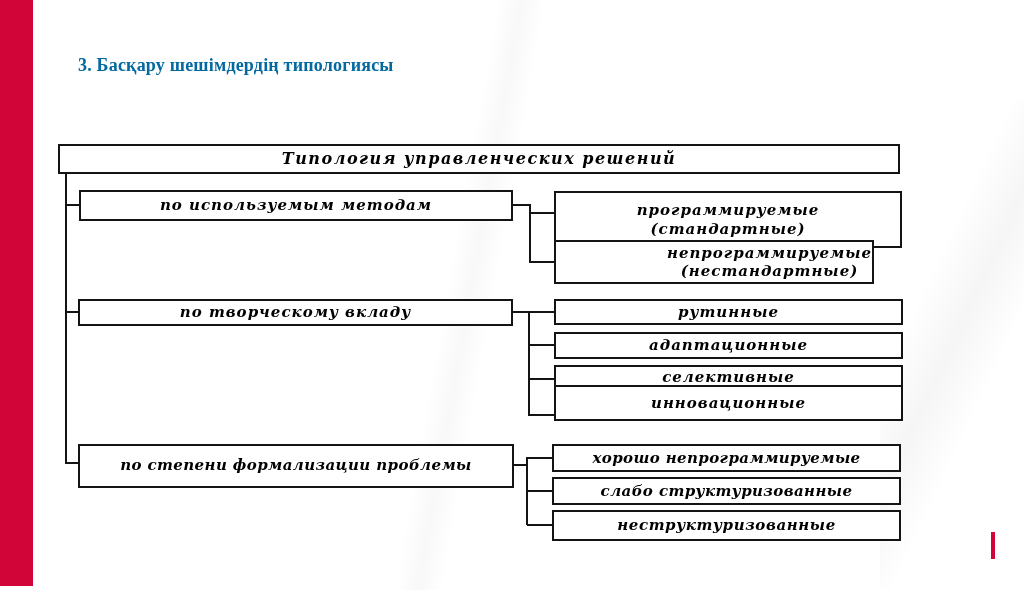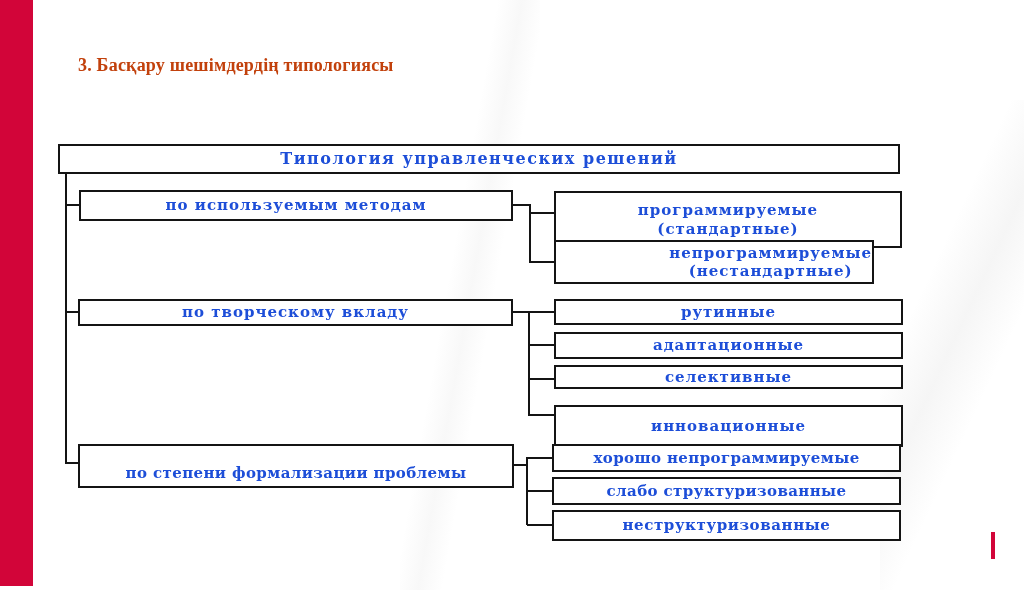--- a/index.html
+++ b/index.html
@@ -15,41 +15,41 @@
   .streak-2{left:880px;top:100px;width:144px;height:490px;
     background:linear-gradient(115deg,rgba(0,0,0,0) 35%,rgba(120,120,120,0.07) 50%,rgba(0,0,0,0) 65%);}
 
   .accent-bar{
     position:absolute;left:0;top:0;width:33px;height:586px;
     background:var(--accent,#d20539);
   }
   .slide-title{
     position:absolute;left:78px;top:55px;
     font-family:"Liberation Serif","DejaVu Serif",serif;
-    font-weight:bold;font-size:18px;color:#c2410c;letter-spacing:0.2px;
+    font-weight:bold;font-size:18px;color:#0369a1;letter-spacing:0.2px;
     white-space:nowrap;
   }
   .box{
     position:absolute;box-sizing:border-box;
     border:2px solid #141414;background:#ffffff;
     display:flex;align-items:center;justify-content:center;
-    text-align:center;font-weight:bold;color:#1d4ed8;
-    white-space:pre-line;line-height:1.22;
+    text-align:center;font-weight:bold;color:#000000;
+    white-space:pre-line;line-height:1.22;font-style:italic;
   }
   .root-box{left:58px;top:144px;width:842px;height:30px;font-size:16px;letter-spacing:1.5px;}
   .branch-a{left:79px;top:190px;width:434px;height:31px;font-size:15px;letter-spacing:1px;}
   .branch-b{left:78px;top:299px;width:435px;height:27px;font-size:15px;letter-spacing:1px;}
   .branch-c{left:78px;top:444px;width:436px;height:44px;font-size:15px;letter-spacing:0.4px;
-            align-items:flex-start;padding-top:18px;}
+            align-items:flex-start;padding-top:10px;}
   .child-a1{left:554px;top:191px;width:348px;height:57px;font-size:15px;letter-spacing:1px;}
   .child-a2{left:554px;top:240px;width:320px;height:44px;font-size:15px;letter-spacing:1px;justify-content:flex-end;}
   .child-b1{left:554px;top:299px;width:349px;height:26px;font-size:15px;letter-spacing:1px;}
   .child-b2{left:554px;top:332px;width:349px;height:27px;font-size:15px;letter-spacing:1px;}
   .child-b3{left:554px;top:365px;width:349px;height:24px;font-size:15px;letter-spacing:1px;}
-  .child-b4{left:554px;top:385px;width:349px;height:42px;font-size:15px;letter-spacing:1px;margin-top:20px;}
+  .child-b4{left:554px;top:385px;width:349px;height:36px;font-size:15px;letter-spacing:1px;}
   .child-c1{left:552px;top:444px;width:349px;height:28px;font-size:15px;letter-spacing:0.4px;}
   .child-c2{left:552px;top:477px;width:349px;height:28px;font-size:15px;letter-spacing:0.4px;}
   .child-c3{left:552px;top:510px;width:349px;height:31px;font-size:15px;letter-spacing:0.6px;}
 
   .line{position:absolute;background:#141414;}
   
   .trunk{left:65px;top:174px;width:2px;height:290px;}
   .stub-a{left:66px;top:204px;width:14px;height:2px;}
   .stub-b{left:66px;top:311px;width:13px;height:2px;}
   .stub-c{left:66px;top:462px;width:13px;height:2px;}

